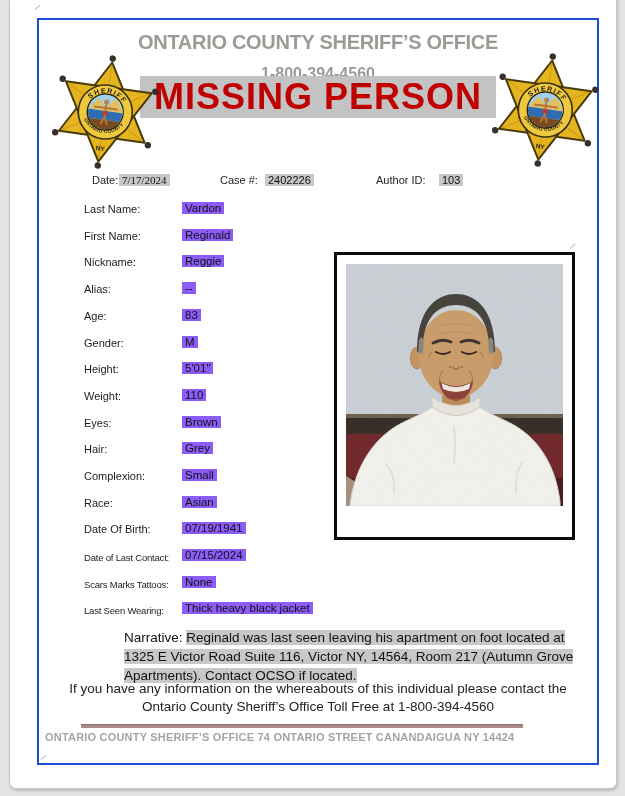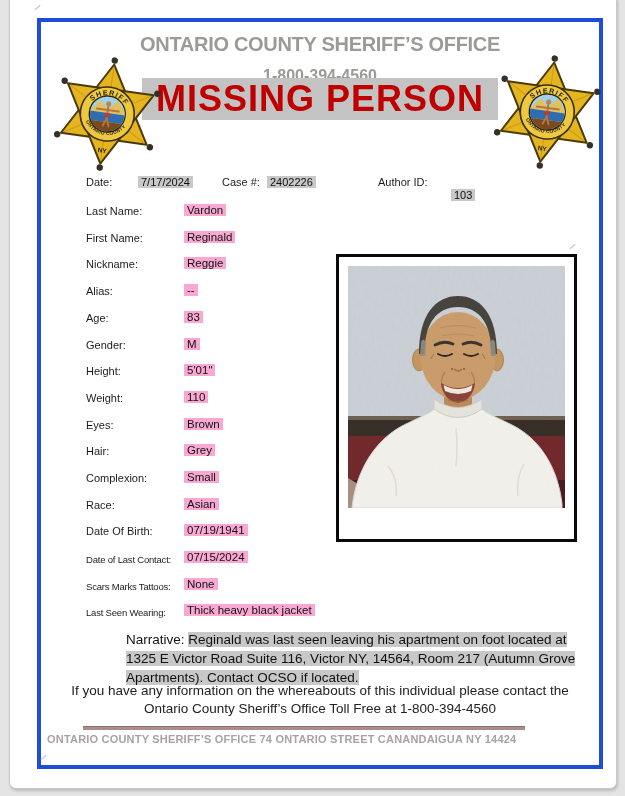--- a/index.html
+++ b/index.html
@@ -1,43 +1,43 @@
 <!DOCTYPE html>
 <html><head>
 <meta charset="utf-8">
 <style>
   html,body{margin:0;padding:0;background:#e9e9e9;}
   .stage{position:relative;width:625px;height:796px;background:#e4e4e4;overflow:hidden;
          font-family:"Liberation Sans", sans-serif;}
   .card{position:absolute;left:9px;top:-2px;width:606px;height:789px;background:#fff;
         border:1px solid #c9c9c9;border-radius:0 0 7px 7px;box-shadow:1px 2px 3px rgba(0,0,0,.18);}
-  .sheet{position:absolute;left:27px;top:19px;width:558px;height:743px;border:4px solid #1d4ed8;background:#fff;}
+  .sheet{position:absolute;left:27px;top:19px;width:558px;height:743px;border:2px solid #1d4ed8;background:#fff;}
 
   .hdr-title{position:absolute;left:0;right:0;top:11px;text-align:center;
              font-size:20px;font-weight:bold;color:#9c9a94;letter-spacing:-0.3px;}
   .hdr-phone{position:absolute;left:0;right:0;top:37px;text-align:center;
              font-size:16px;font-weight:bold;color:#9c9a94;margin-top:8px;}
   .banner-wrap{position:absolute;left:0;right:0;top:56px;text-align:center;}
   .banner{display:inline-block;background:#c3c3c3;color:#c00000;font-size:36px;font-weight:bold;
           line-height:42px;padding:0 14px;letter-spacing:1px;}
 
   .badge{position:absolute;width:120px;height:132px;transform:rotate(8deg);}
   .badge-l{left:6px;top:28px;}
   .badge-r{left:446px;top:26px;}
 
   .meta{position:absolute;left:45px;right:10px;top:154px;height:16px;font-size:11px;color:#1c1c1c;}
   .meta span{position:absolute;top:0;white-space:nowrap;}
   .hl{background:#c8c8c8;color:#111;padding:0 3px;}
-  .m-datel{left:0;} .m-datev{left:52px;} .m-casel{left:136px;} .m-casev{left:181px;}
-  .m-authl{left:292px;} .m-authv{left:365px;margin-top:13px;}
+  .m-datel{left:8px;} .m-datev{left:35px;font-family:Liberation Serif, serif;} .m-casel{left:136px;} .m-casev{left:181px;}
+  .m-authl{left:292px;} .m-authv{left:355px;}
 
   .frow{position:absolute;left:45px;right:10px;height:16px;}
   .flabel{position:absolute;left:0;top:0;font-size:11px;color:#1c1c1c;white-space:nowrap;}
   .flabel.sm{font-size:9.5px;letter-spacing:-0.2px;top:2px;}
-  .fvalue{position:absolute;left:98px;top:-1px;font-size:11.5px;background:#f9a8d4;color:#111;
+  .fvalue{position:absolute;left:98px;top:-1px;font-size:11.5px;background:#8b5cf6;color:#111;
           padding:0 3px;white-space:nowrap;}
 
   .photo-frame{position:absolute;left:295px;top:232px;width:235px;height:282px;
                border:3px solid #0a0a0a;background:#fff;}
   .photo-frame svg{position:absolute;left:9px;top:9px;}
 
   .narrative{position:absolute;left:41px;top:608px;width:472px;font-size:13.5px;line-height:19px;color:#111;margin-left:44px;}
   .nval{background:#c8c8c8;}
 
   .contact{position:absolute;left:14px;right:14px;top:660px;text-align:center;

